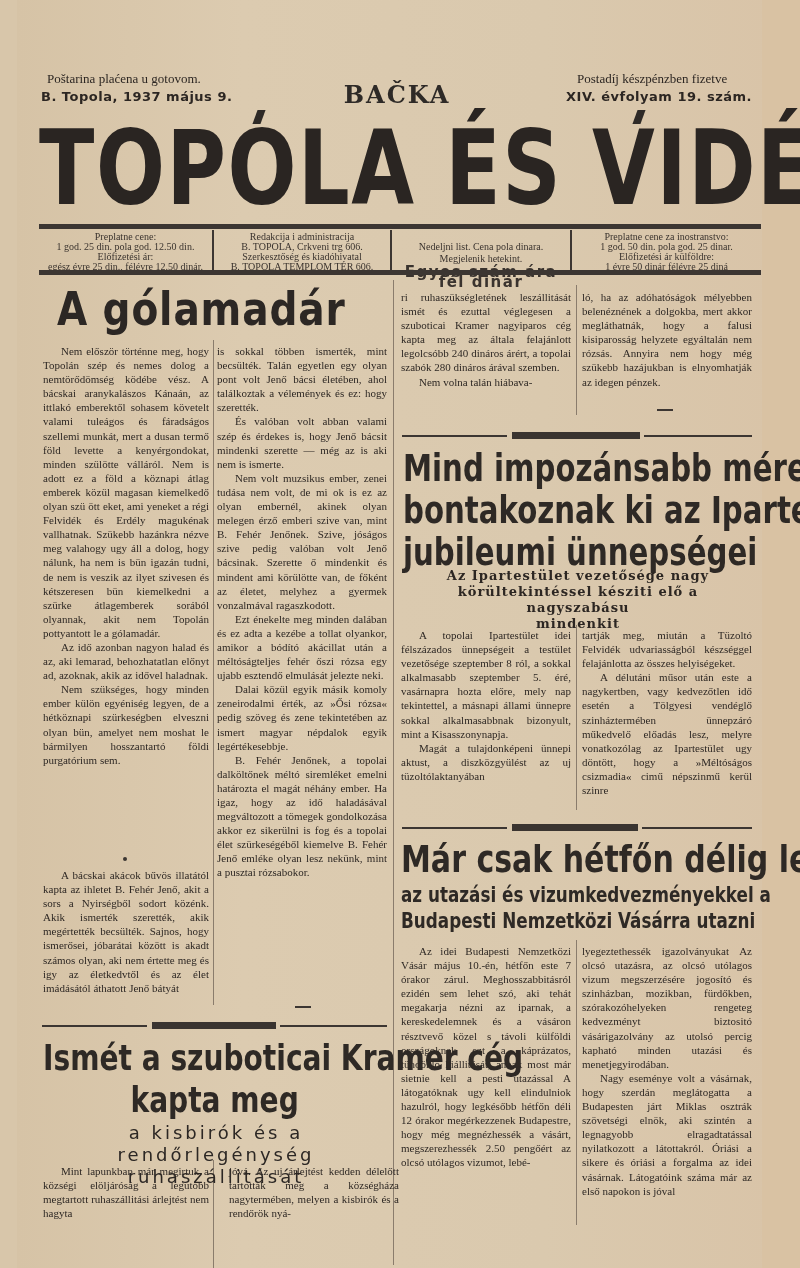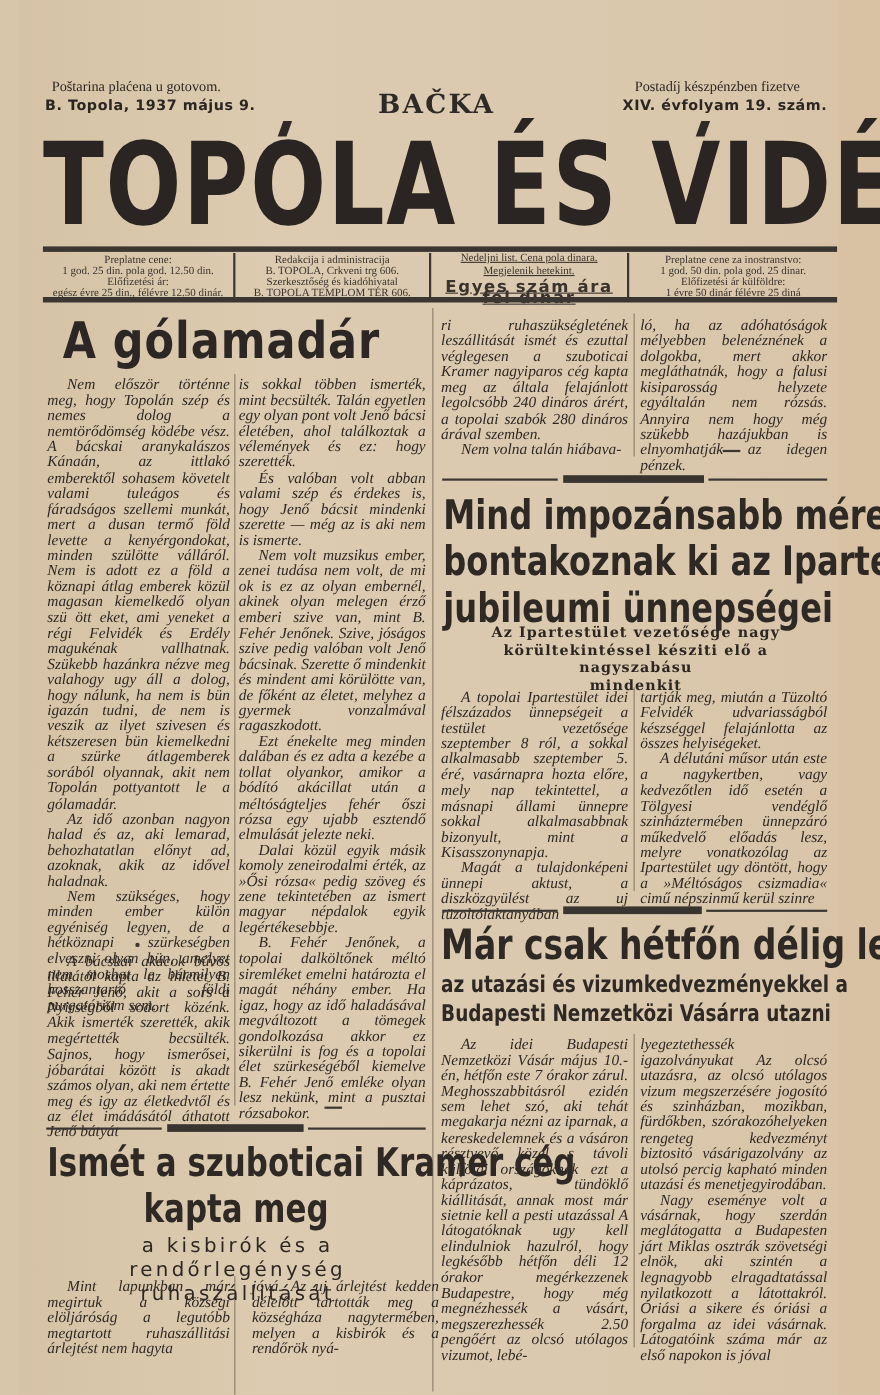--- a/index.html
+++ b/index.html
@@ -36,23 +36,22 @@
   .accent { position: absolute; width: 8px; height: 14px; background: #2e2a27; transform: skewX(-20deg); }
   .rule-thick { position: absolute; height: 5px; background: #3c3632; }
   .info-strip {
     position: absolute; left: 22px; top: 230px; width: 722px; height: 40px;
     display: flex; font-size: 10px; line-height: 10px; text-align: center; color: #3a332e;
   }
   .info-box { padding-top: 2px; border-right: 2px solid #3c3632; }
   .info-box:last-child { border-right: none; }
   .info-box .b { font-family: "DejaVu Sans", sans-serif; font-weight: bold; font-size: 15px; letter-spacing: 1.5px; }
   .col {
-    position: absolute; font-size: 14px; line-height: 14.1px; text-align: justify;
+    position: absolute; font-size: 11px; line-height: 14.1px; text-align: justify;
     color: #2e2824;
-    font-style: italic;
   }
   .col p { text-indent: 18px; }
   .col p.noindent { text-indent: 0; }
   .headline-a {
     position: absolute; left: 40px; top: 282px; width: 310px; height: 50px;
     font-family: "DejaVu Sans", sans-serif; font-weight: bold; font-size: 46px; color: #2c2724;
     white-space: nowrap; transform: scaleX(0.85); transform-origin: left top; letter-spacing: 1px;
   }
   .cond-head {
     position: absolute; font-family: "DejaVu Sans", sans-serif; font-weight: bold;
@@ -97,21 +96,21 @@
       <div>1 god. 25 din. pola god. 12.50 din.</div>
       <div>Előfizetési ár:</div>
       <div>egész évre 25 din., félévre 12.50 dinár.</div>
     </div>
     <div class="info-box" style="width:178px;">
       <div>Redakcija i administracija</div>
       <div>B. TOPOLA, Crkveni trg 606.</div>
       <div>Szerkesztőség és kiadóhivatal</div>
       <div>B. TOPOLA TEMPLOM TÉR 606.</div>
     </div>
-    <div class="info-box" style="width:180px;padding-top:0;text-decoration:underline;">
+    <div class="info-box" style="width:180px;padding-top:12px;">
       <div style="margin-bottom:2px;">Nedeljni list. Cena pola dinara.</div>
       <div style="margin-bottom:3px;">Megjelenik hetekint.</div>
       <div class="b">Egyes szám ára fél dinár</div>
     </div>
     <div class="info-box" style="width:189px;">
       <div>Preplatne cene za inostranstvo:</div>
       <div>1 god. 50 din. pola god. 25 dinar.</div>
       <div>Előfizetési ár külföldre:</div>
       <div>1 évre 50 dinár félévre 25 diná</div>
     </div>

